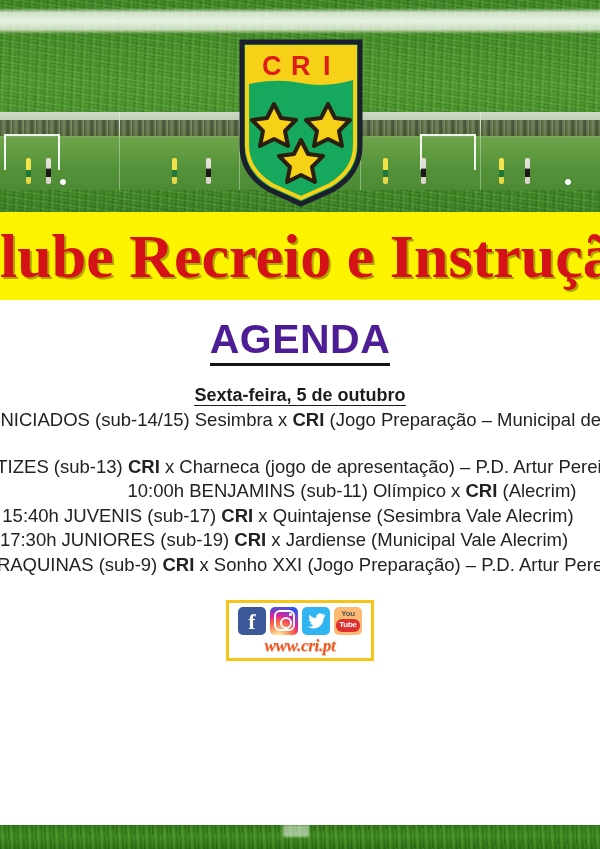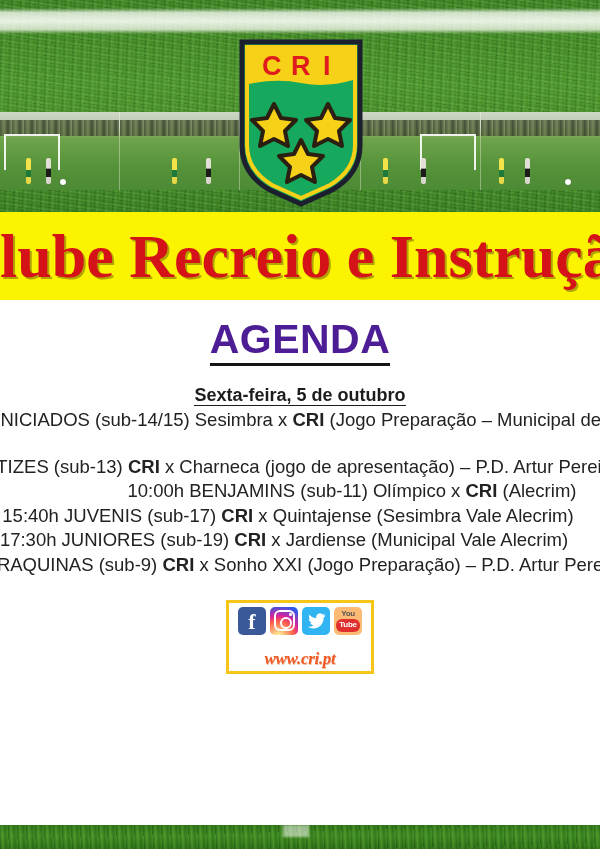--- a/index.html
+++ b/index.html
@@ -277,21 +277,21 @@
     text-align: right;
   }
   .site-url {
     text-align: center;
     font-family: "Liberation Serif", serif;
     font-weight: bold;
     font-style: italic;
     font-size: 17px;
     color: #f05a23;
     letter-spacing: -0.3px;
-    margin-top: 14px;
+    margin-top: 1px;
     text-shadow: 0.5px 0.5px 0 rgba(200,60,0,.35);
   }
 
   
   .footer-grass {
     position: absolute;
     left: 0; bottom: 0;
     width: 600px;
     height: 24px;
     background:

